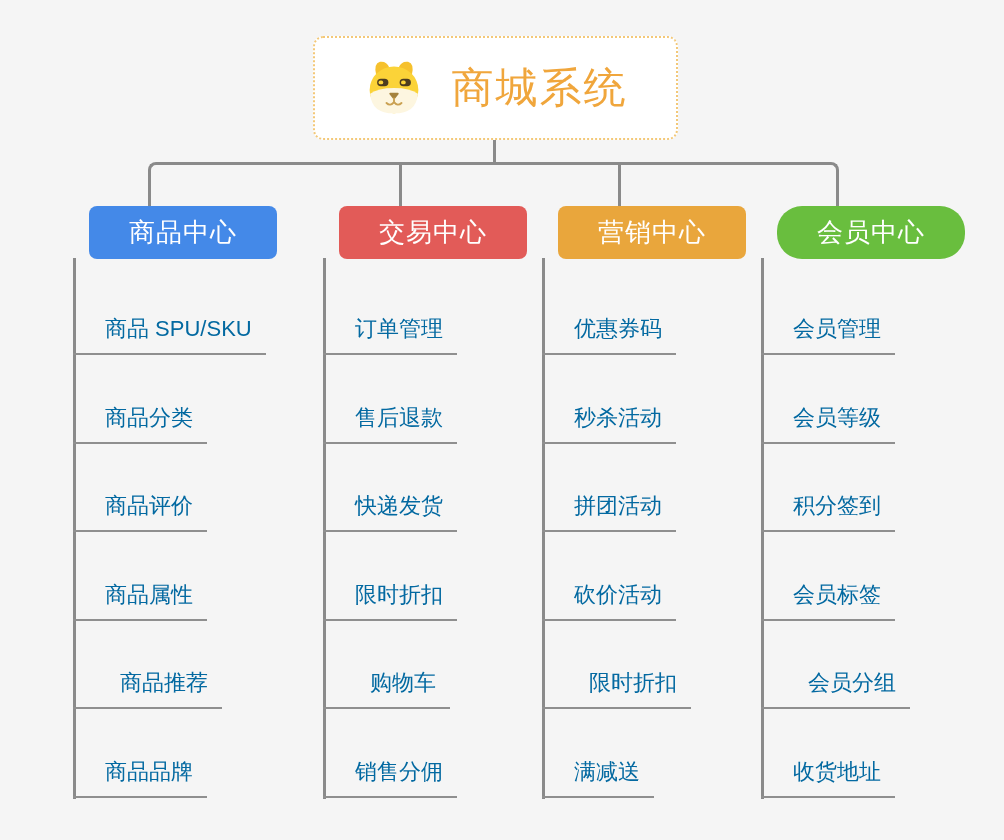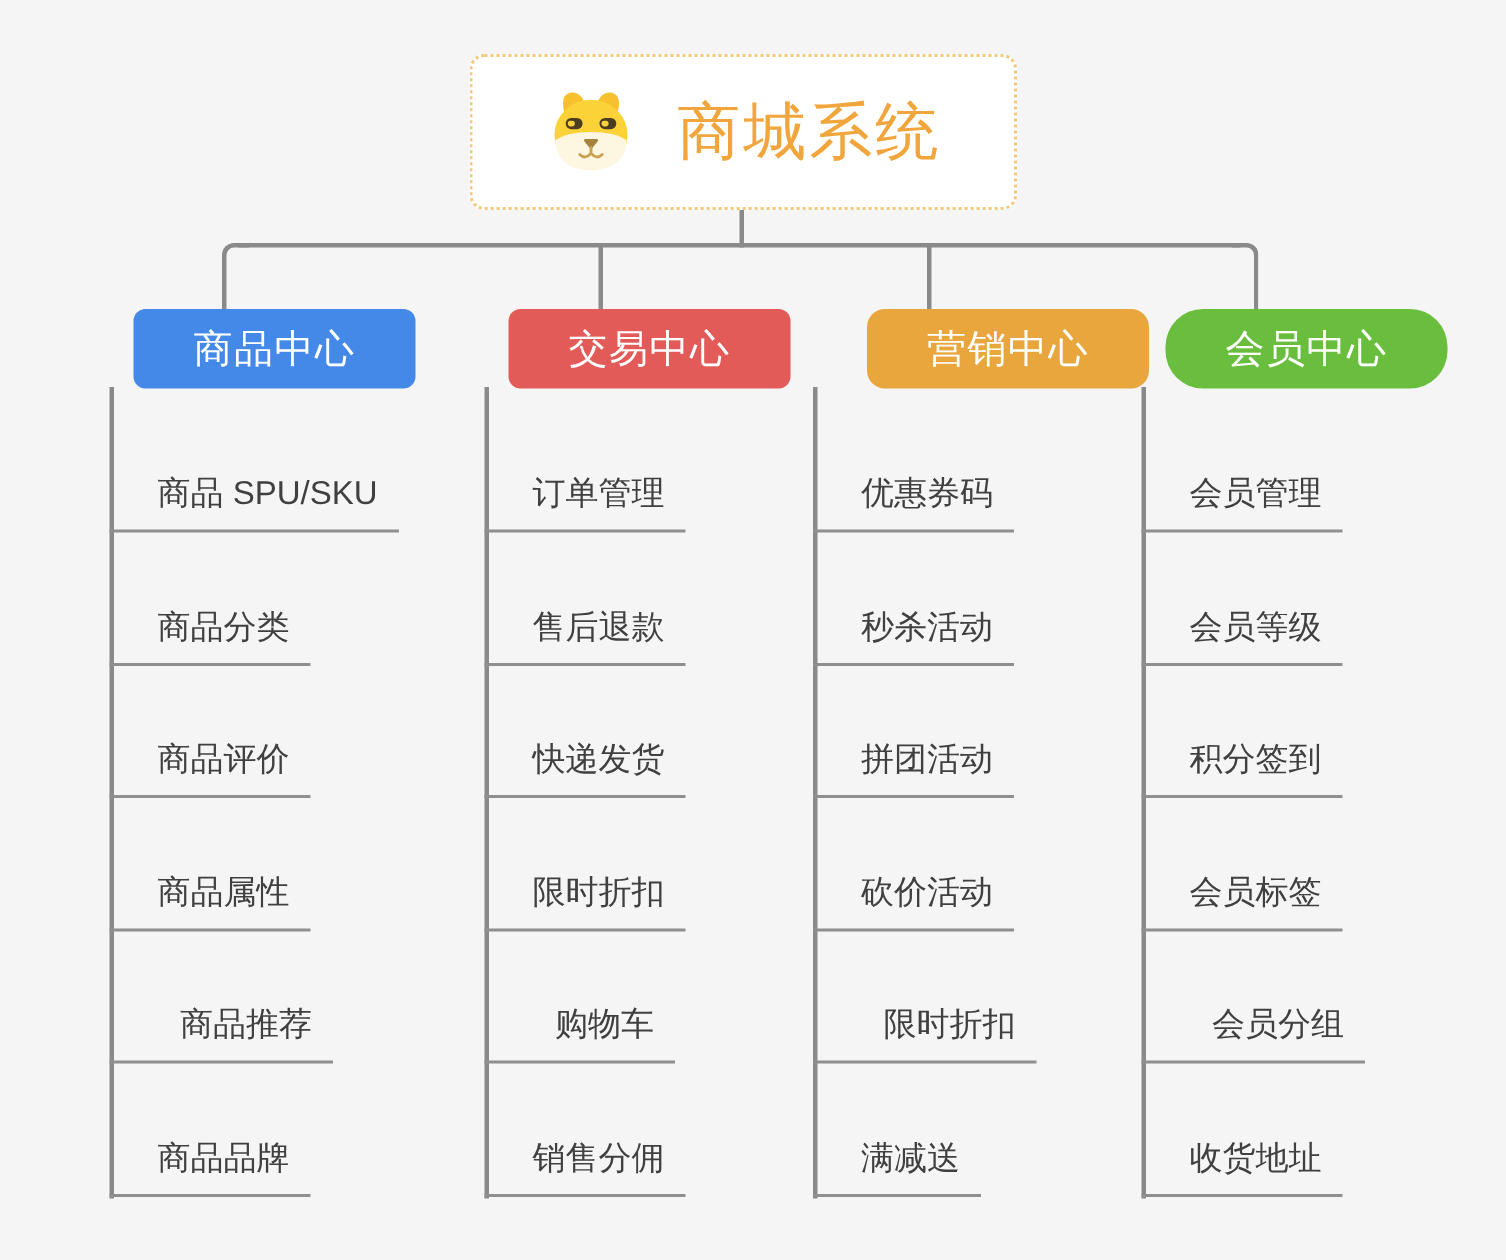--- a/index.html
+++ b/index.html
@@ -63,42 +63,42 @@
     letter-spacing: 1px;
     display: flex;
     align-items: center;
     justify-content: center;
     cursor: pointer;
     white-space: nowrap;
     margin-left: 32px;
   }
   .b0 { left: 57px;  }
   .b1 { left: 307px; }
-  .b2 { left: 546px; border-radius: 12px; }
+  .b2 { left: 526px; }
   .b3 { left: 745px; border-radius: 25px; }
 
   
   .rail {
     position: absolute;
     top: 258px;
     width: 0; height: 541px;
     border-left: 3px solid #8a8a8a;
   }
   .rail.c0 { left: 73px; }
   .rail.c1 { left: 323px; }
   .rail.c2 { left: 542px; }
   .rail.c3 { left: 761px; }
 
   
   .leaf {
     position: absolute;
     display: inline-block;
     padding: 0 14px 9px 32px;
     border-bottom: 2px solid #8f8f8f;
-    color: #404040;
+    color: #0369a1;
     font-size: 22px;
     line-height: 30px;
     white-space: nowrap;
     cursor: pointer;
   }
   .leaf.c0 { left: 73px; }
   .leaf.c1 { left: 323px; }
   .leaf.c2 { left: 542px; }
   .leaf.c3 { left: 761px; }
   .leaf.r0 { top: 314px; }

